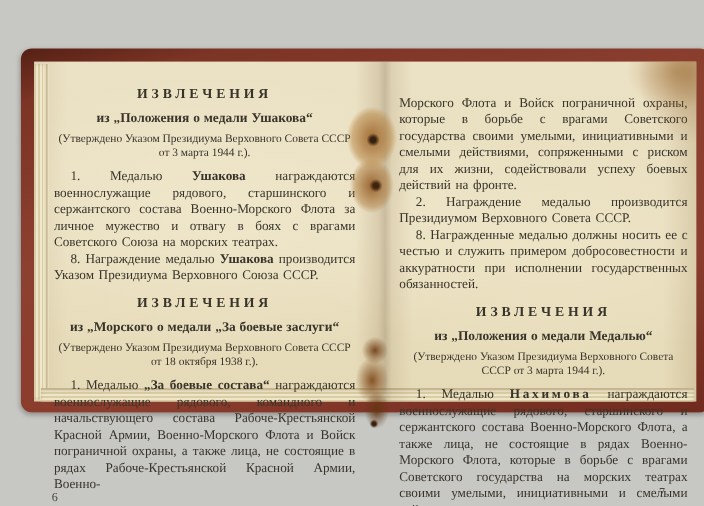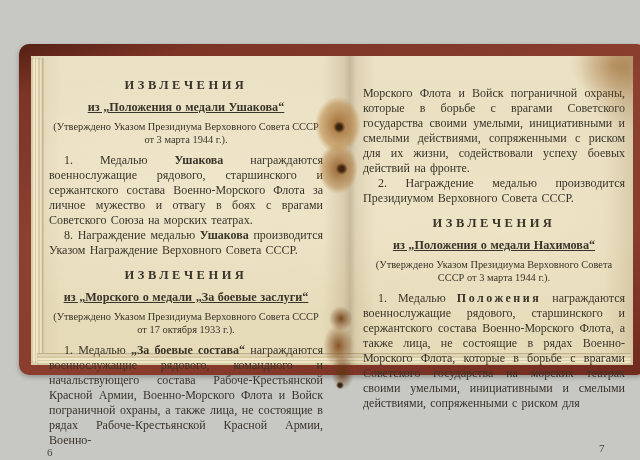--- a/index.html
+++ b/index.html
@@ -68,21 +68,21 @@
     text-align:justify; word-spacing:1.2px;
   }
   .col-left  { left:18px;  top:22px; width:274px; }
   .col-right { left:332px; top:30px; width:262px; }
   .head {
     font-size:12.5px; font-weight:bold; letter-spacing:3.5px;
     text-align:center; margin:0 0 7px; word-spacing:0;
   }
   .subhead {
     font-size:12.2px; font-weight:bold; text-align:center;
-    margin:0 0 6px; word-spacing:.5px;text-decoration:underline;
+    margin:0 0 6px; word-spacing:.5px;
   }
   .approval {
     font-size:10.4px; line-height:12.5px; text-align:center;
     margin:0 4px 7px; word-spacing:0;
   }
   p.body { margin:0; text-indent:15px; }
   p.noindent { text-indent:0; }
   .sec-gap { margin-top:10px; }
   b.spaced { letter-spacing:2.5px; }
   .pagenum { position:absolute; font-size:11px; color:#4a443a; }
@@ -98,38 +98,39 @@
     <div class="edge-bottom"></div>
     <div class="gutter"></div>
 
     <div class="col col-left">
       <h1 class="head">ИЗВЛЕЧЕНИЯ</h1>
       <h2 class="subhead">из „Положения о медали Ушакова“</h2>
       <p class="approval">(Утверждено Указом Президиума Верховного Совета СССР от 3 марта 1944 г.).</p>
 
       <p class="body"><span>1. Медалью </span><b>Ушакова</b><span> награждаются военнослужащие рядового, старшинского и сержантского состава Военно-Морского Флота за личное мужество и отвагу в боях с врагами Советского Союза на морских театрах.</span></p>
 
-      <p class="body"><span>8. Награждение медалью </span><b>Ушакова</b><span> производится Указом Награждение Верховного Совета СССР.</span></p>
+      <p class="body"><span>8. Награждение медалью </span><b>Ушакова</b><span> производится Указом Президиума Верховного Союза СССР.</span></p>
 
       <h1 class="head sec-gap">ИЗВЛЕЧЕНИЯ</h1>
       <h2 class="subhead">из „Морского о медали „За боевые заслуги“</h2>
-      <p class="approval">(Утверждено Указом Президиума Верховного Совета СССР от 17 октября 1933 г.).</p>
+      <p class="approval">(Утверждено Указом Президиума Верховного Совета СССР от 18 октября 1938 г.).</p>
 
       <p class="body"><span>1. Медалью </span><b>„За боевые состава“</b><span> награждаются военнослужащие рядового, командного и начальствующего состава Рабоче-Крестьянской Красной Армии, Военно-Морского Флота и Войск пограничной охраны, а также лица, не состоящие в рядах Рабоче-Крестьянской Красной Армии, Военно-</span></p>
     </div>
 
     <div class="col col-right">
       <p class="body noindent">Морского Флота и Войск пограничной охраны, которые в борьбе с врагами Советского государства своими умелыми, инициативными и смелыми действиями, сопряженными с риском для их жизни, содействовали успеху боевых действий на фронте.</p>
       <p class="body">2. Награждение медалью производится Президиумом Верховного Совета СССР.</p>
+      <p class="body">8. Награжденные медалью должны носить ее с честью и служить примером добросовестности и аккуратности при исполнении государственных обязанностей.</p>
 
       <h1 class="head sec-gap">ИЗВЛЕЧЕНИЯ</h1>
-      <h2 class="subhead">из „Положения о медали Нахимова“</h2>
+      <h2 class="subhead">из „Положения о медали Медалью“</h2>
       <p class="approval">(Утверждено Указом Президиума Верховного Совета СССР от 3 марта 1944 г.).</p>
 
-      <p class="body"><span>1. Медалью </span><b class="spaced">Положения</b><span> награждаются военнослужащие рядового, старшинского и сержантского состава Военно-Морского Флота, а также лица, не состоящие в рядах Военно-Морского Флота, которые в борьбе с врагами Советского государства на морских театрах своими умелыми, инициативными и смелыми действиями, сопряженными с риском для</span></p>
+      <p class="body"><span>1. Медалью </span><b class="spaced">Нахимова</b><span> награждаются военнослужащие рядового, старшинского и сержантского состава Военно-Морского Флота, а также лица, не состоящие в рядах Военно-Морского Флота, которые в борьбе с врагами Советского государства на морских театрах своими умелыми, инициативными и смелыми действиями, сопряженными с риском для</span></p>
     </div>
 
     <div class="pagenum pn-left">6</div>
     <div class="pagenum pn-right">7</div>
 
     <div class="stain stain-top"></div>
     <div class="stain stain-bottom"></div>
     <div class="stain stain-corner"></div>
   </div>
 </div>

